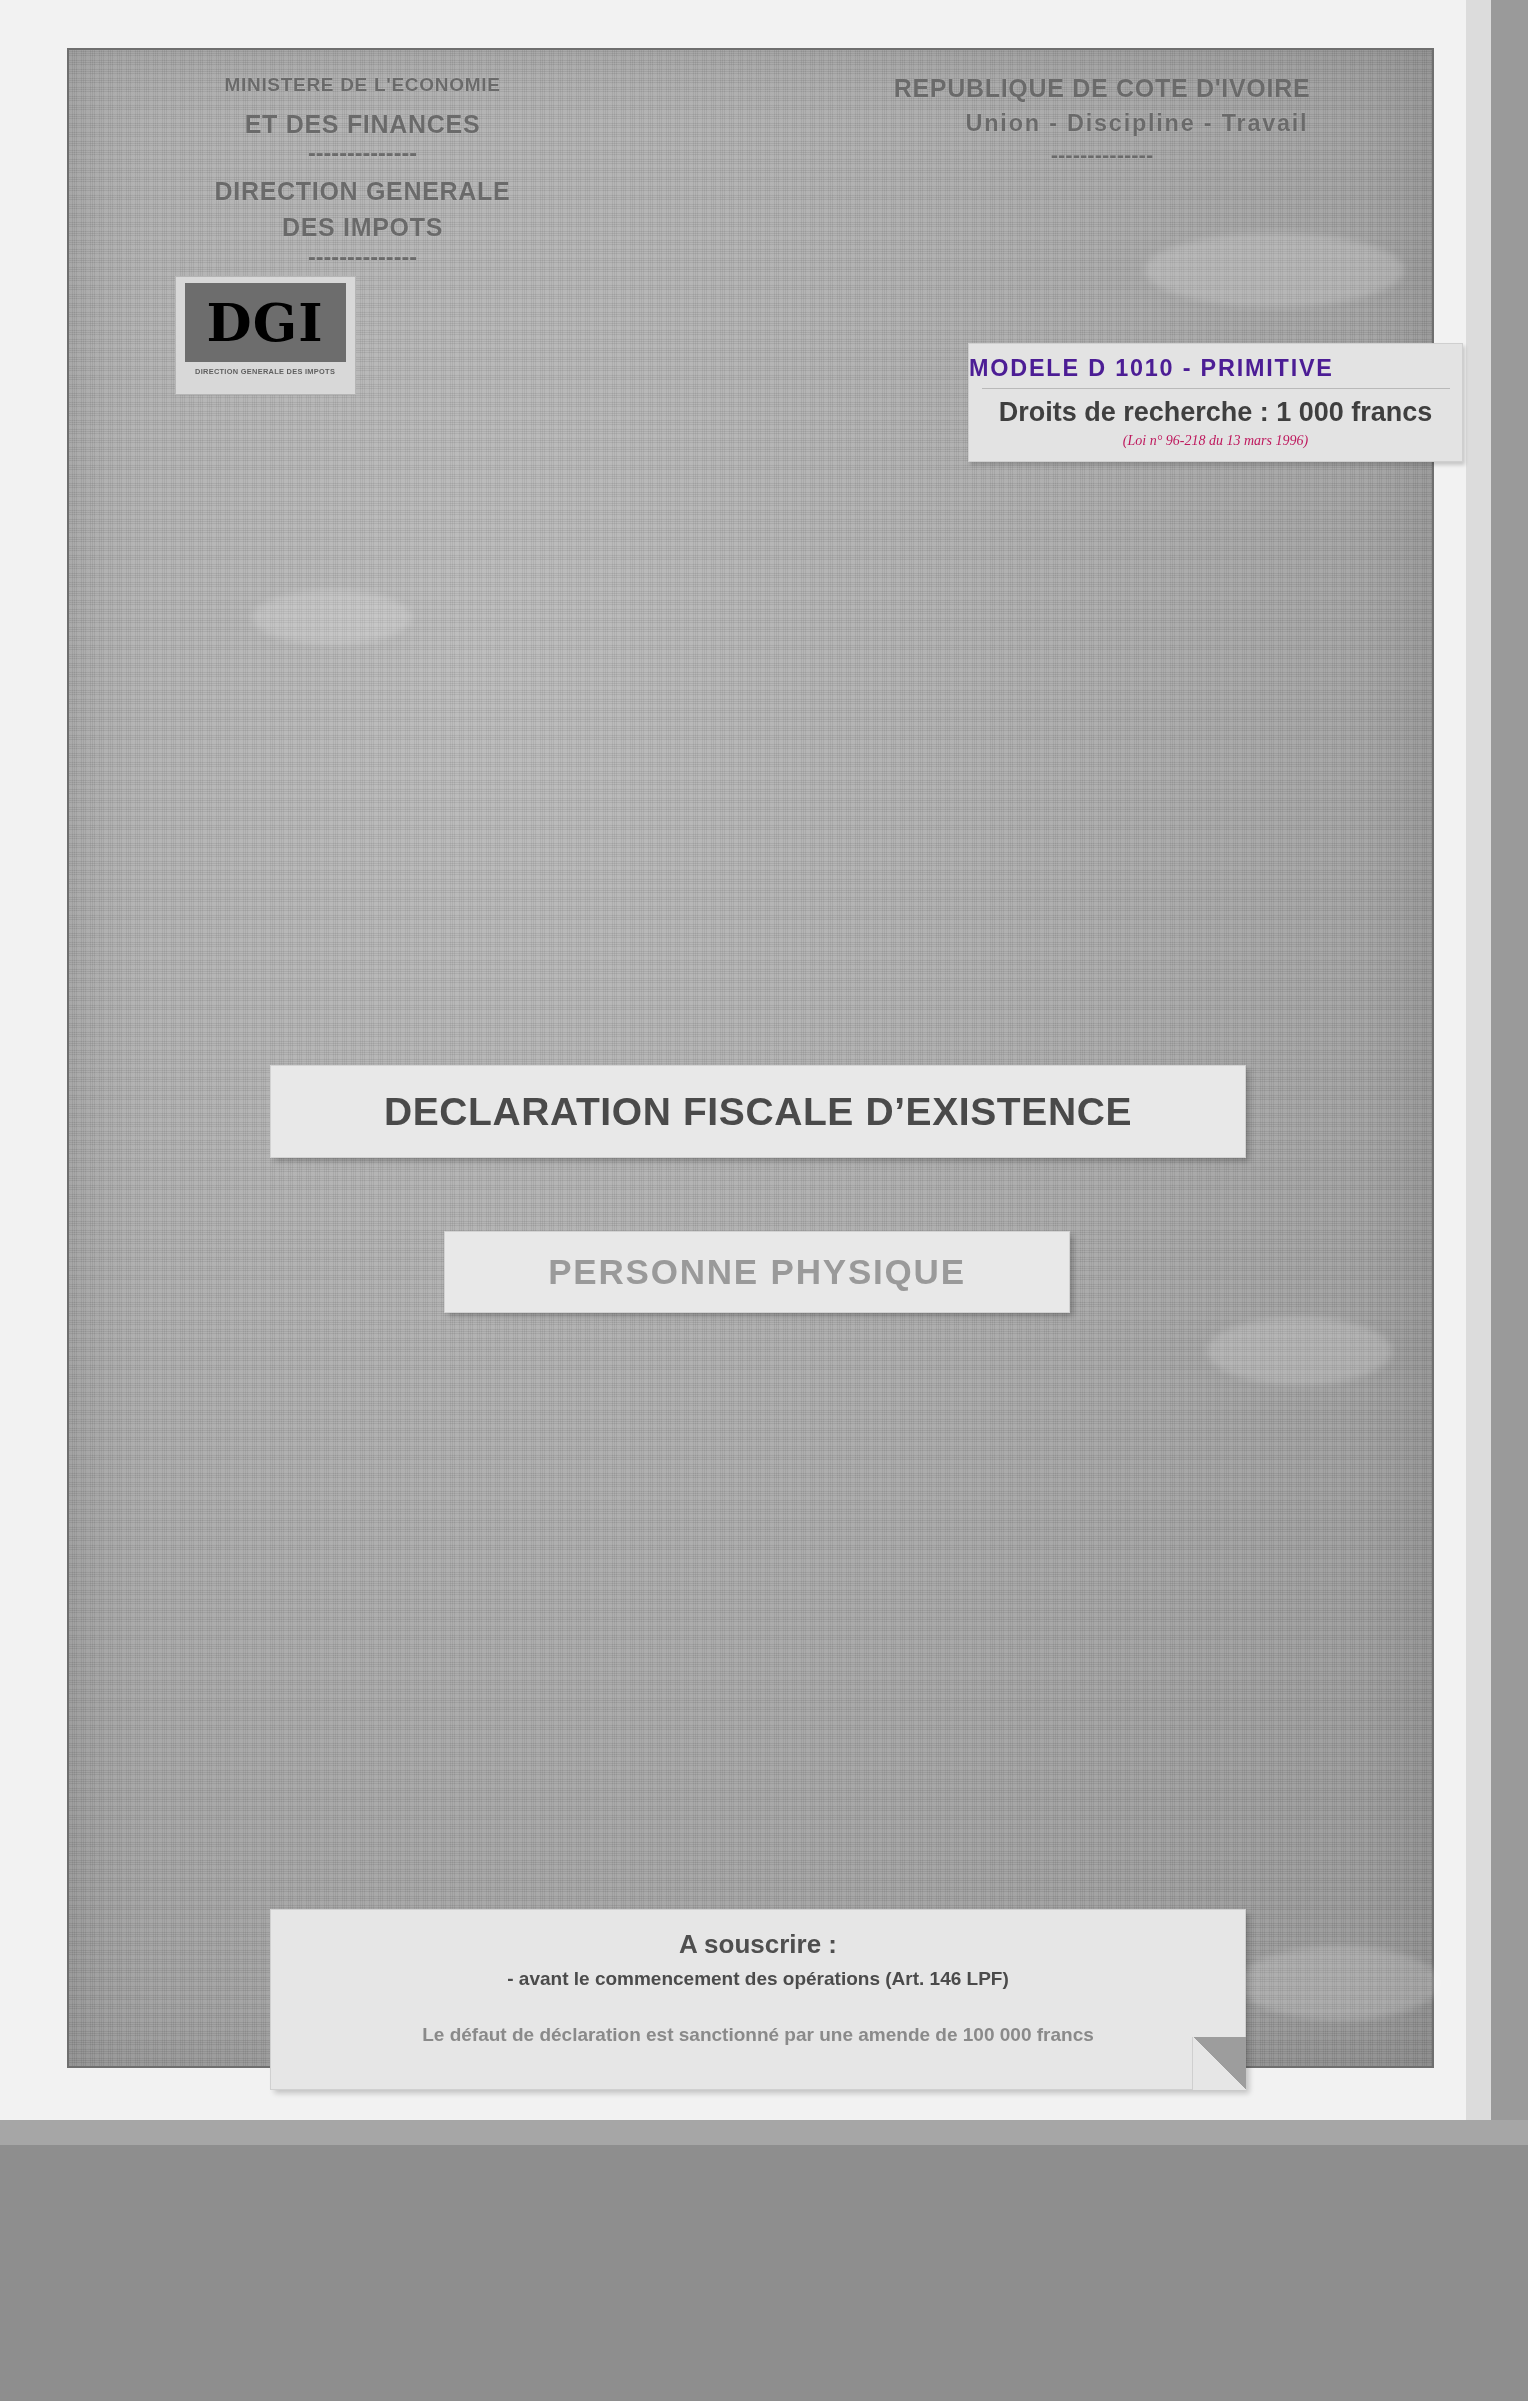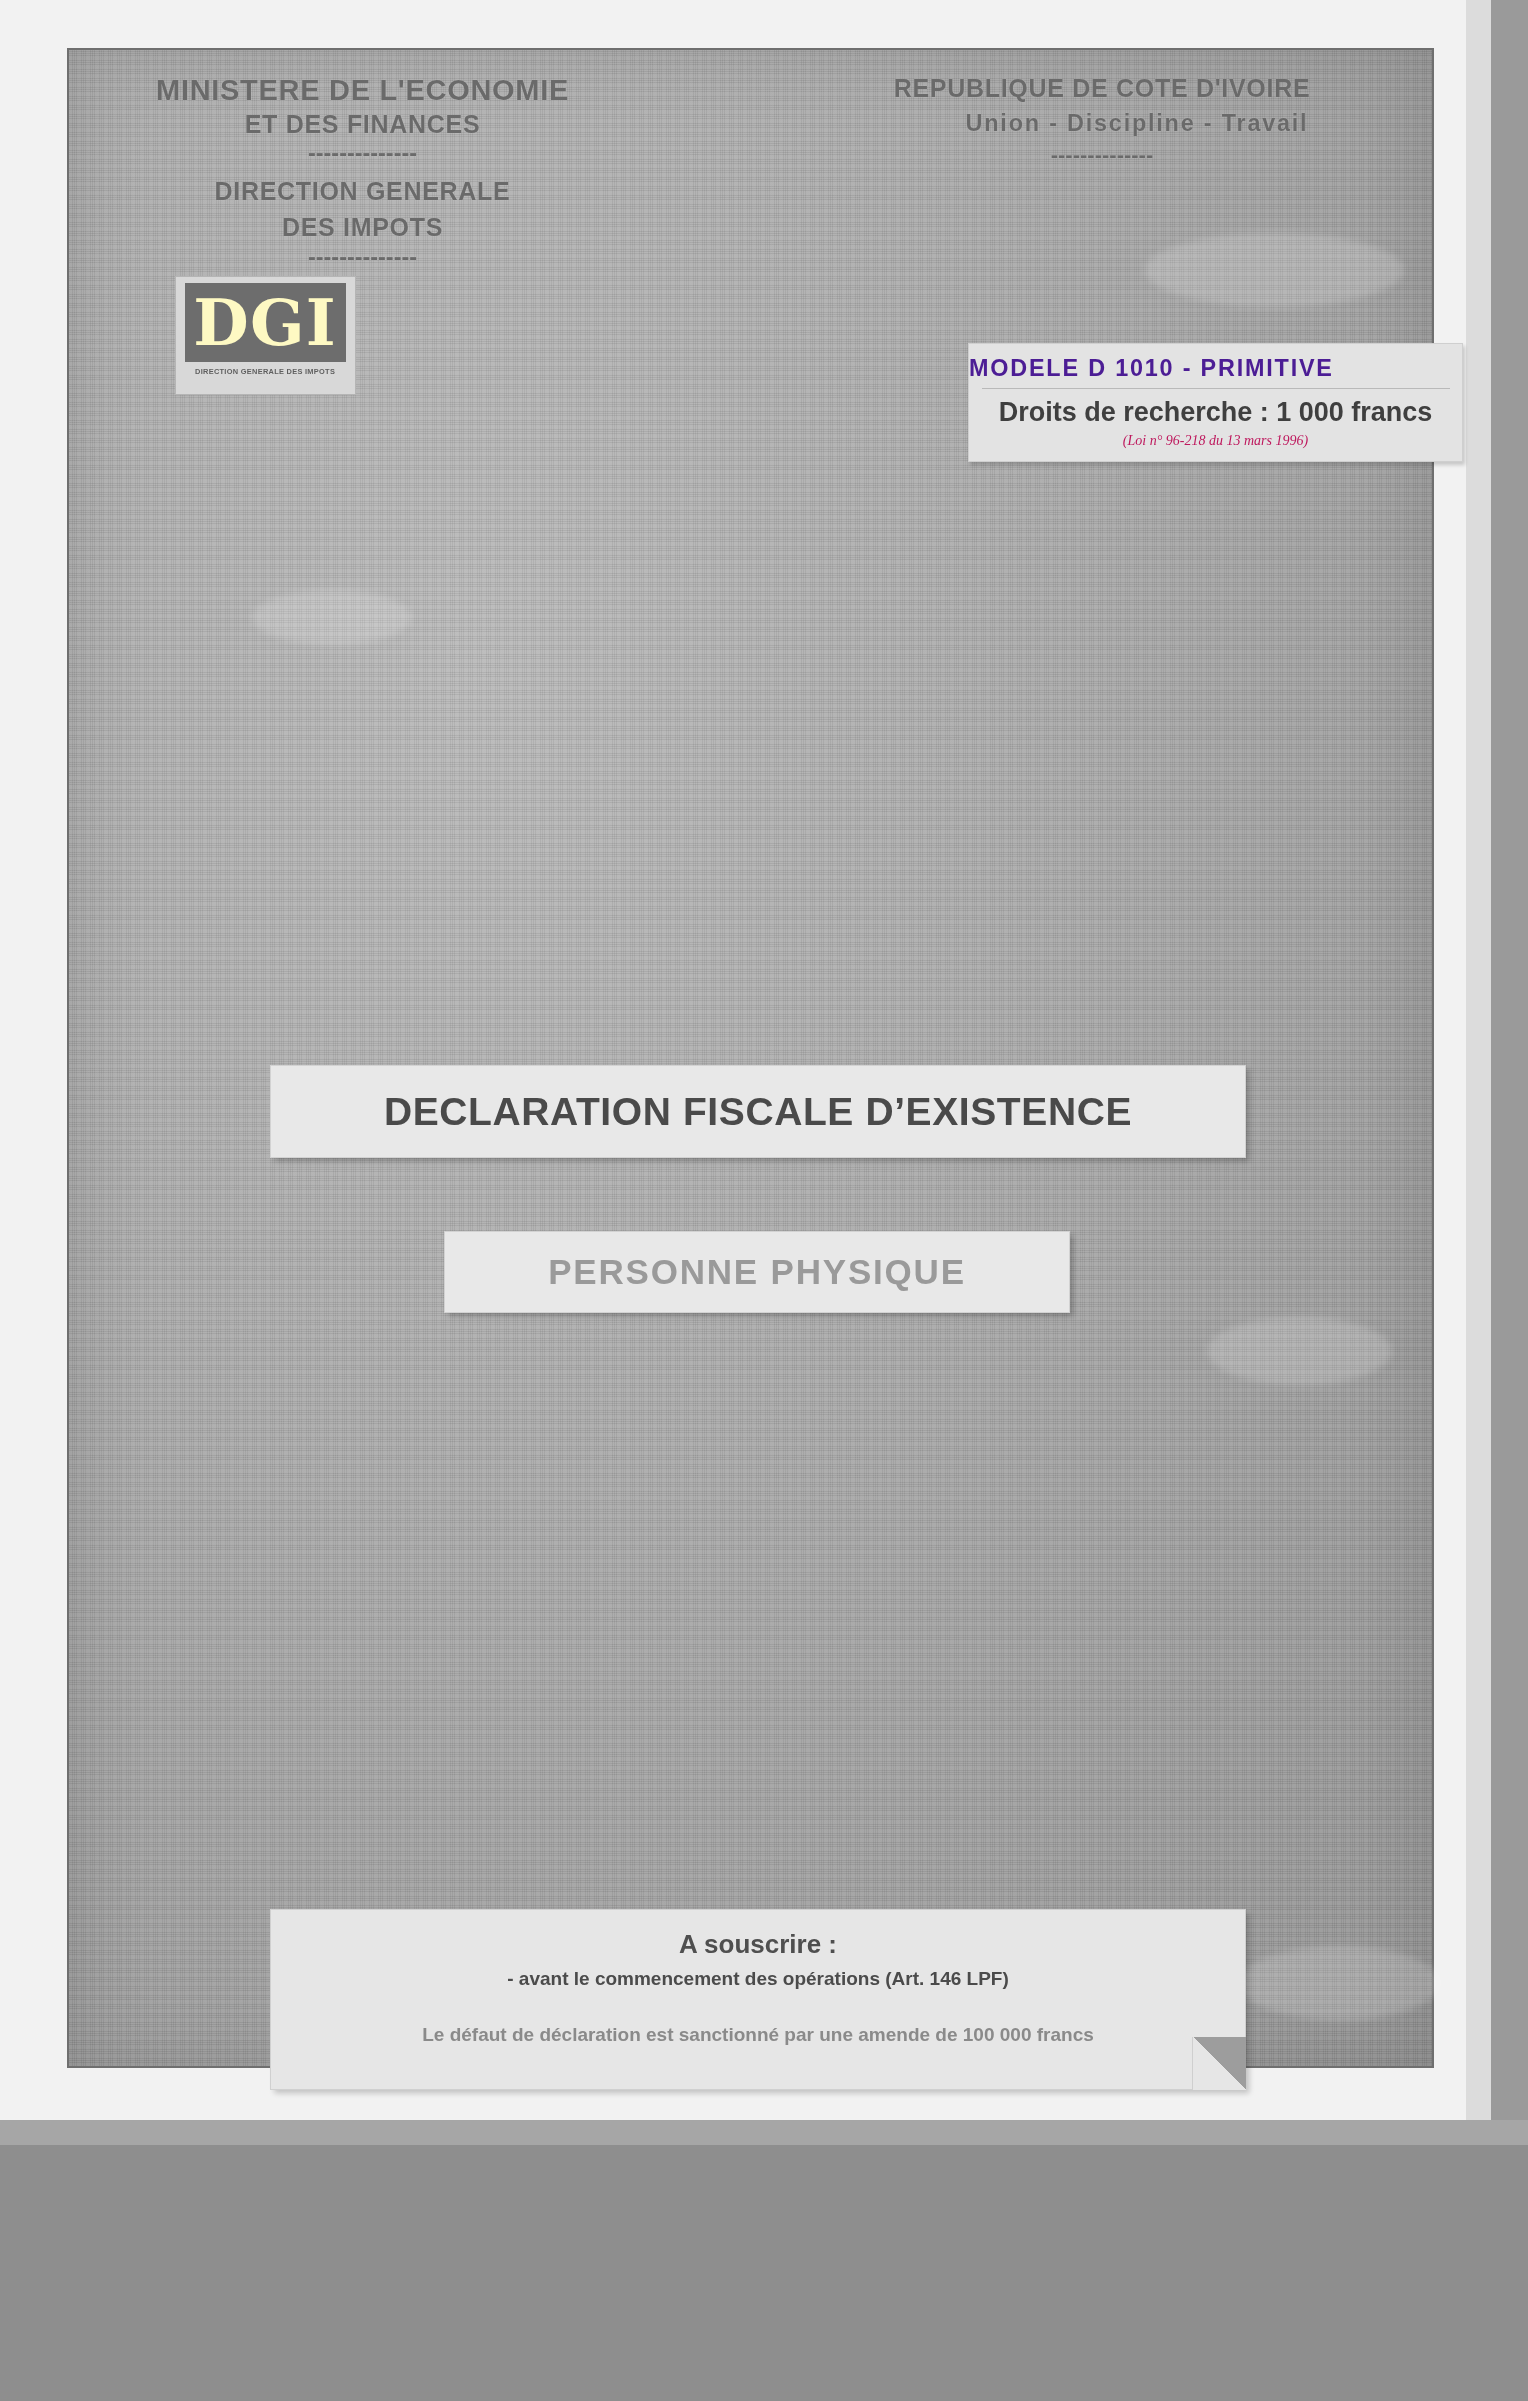--- a/index.html
+++ b/index.html
@@ -80,21 +80,21 @@
 
   
   .hdr {
     position: absolute;
     color: #6a6a6a;
     font-weight: bold;
     letter-spacing: 0.7px;
     text-align: center;
     text-shadow: 0 0 1.2px rgba(255,255,255,0.35);
   }
-  .hdr-left-1 { left: 43px;  top: 26px;  width: 505px; font-size: 29px; }
+  .hdr-left-1 { left: 43px;  top: 26px;  width: 505px; font-size: 19px; }
   .hdr-left-2 { left: 43px;  top: 62px; width: 505px; font-size: 25px; }
   .hdr-left-dash { left: 43px; top: 92px; width: 505px; font-size: 23.4px; letter-spacing: 0px;}
   .hdr-left-3 { left: 43px;  top: 129px; width: 505px; font-size: 25px; }
   .hdr-left-4 { left: 43px;  top: 165px; width: 505px; font-size: 25px; }
   .hdr-left-dash2 { left: 43px; top: 196px; width: 505px; font-size: 23.4px; letter-spacing: 0px;}
 
   .hdr-right-1 { left: 727px; top: 26px;  width: 616px; font-size: 25px; }
   .hdr-right-2 { left: 762px; top: 62px; width: 616px; font-size: 23.4px; letter-spacing: 1.8px;}
   .hdr-right-dash { left: 727px; top: 94px; width: 616px; font-size: 22px; letter-spacing:0px;}
 
@@ -113,24 +113,24 @@
     left: 8.6px;
     top: 6.2px;
     width: 161px;
     height: 79px;
     background: #6d6d6d;
     display: flex;
     align-items: center;
     justify-content: center;
   }
   .logo-letters {
-    color: #fef9c3;
+    color: #000000;
     font-family: "DejaVu Serif", serif;
     font-weight: bold;
-    font-size: 64px;
+    font-size: 52px;
     letter-spacing: 1.2px;
     line-height: 1;
   }
   .logo-caption {
     position: absolute;
     left: 8.6px;
     top: 90px;
     width: 161px;
     text-align: center;
     color: #5f5f5f;

